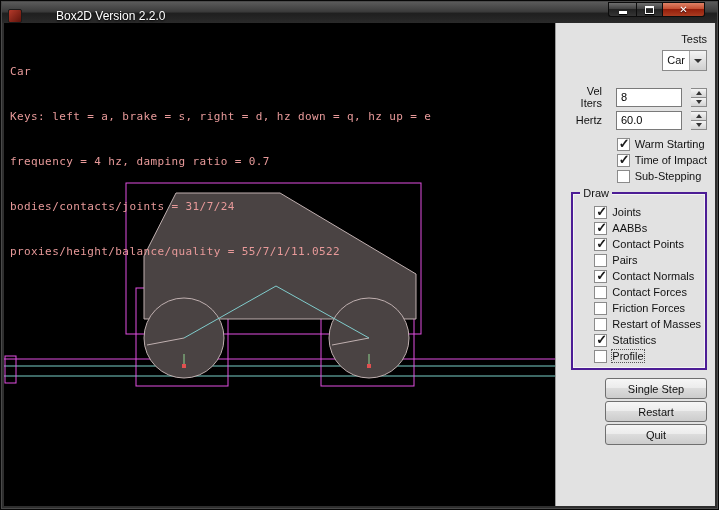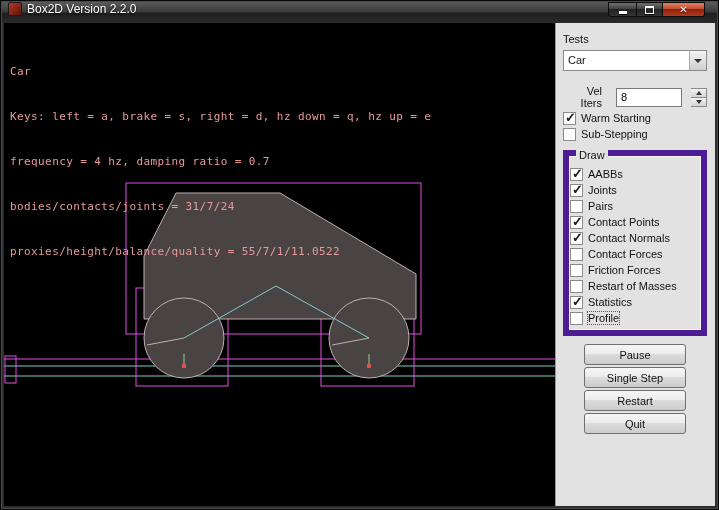--- a/index.html
+++ b/index.html
@@ -11,21 +11,21 @@
     width: 719px; height: 510px;
     background: #2e2e2e;
     border: 1px solid #060606;
     box-shadow: inset 0 0 0 1px #4a4a4a;
   }
 
   
   .titlebar {
     position: absolute; top: 1px; left: 1px; right: 1px; height: 21px;
     background: linear-gradient(180deg,#5a5a5a 0%,#3c3c3c 45%,#1f1f1f 55%,#2a2a2a 100%);
-    display: flex; align-items: flex-start; padding-left: 6px;
+    display: flex; align-items: flex-end; padding-left: 6px; gap: 29px;
   }
   .app-icon {
     width: 14px; height: 14px; margin-right: 5px;
     background: linear-gradient(135deg,#b43a2a 0%,#5f130b 100%);
     border: 1px solid #1b1b1b; border-radius: 2px;
   }
   .title-text {
     color: #fff; font-size: 12px; text-shadow: 0 1px 2px #000;
     white-space: nowrap;
   }
@@ -62,21 +62,21 @@
     position: absolute; top: 11px; left: 6px;
     font-family: "DejaVu Sans Mono", monospace;
     font-size: 11px; line-height: 15px; letter-spacing: 0.4px;
     color: #e89a9a; white-space: pre;
   }
 
   
   .panel {
     width: 160px; background: #e2e2e2; border-left: 1px solid #9a9a9a;
     padding: 10px 8px 4px 7px; font-size: 11px; color: #111;
-    display: flex; flex-direction: column;
+    display: flex; flex-direction: column; align-items: flex-end;
   }
   .panel-label { margin-bottom: 5px; }
 
   .combo {
     height: 21px; background: #fff; border: 1px solid #8a8a8a;
     display: flex; align-items: stretch; margin-bottom: 16px;
   }
   .combo-text { flex: 1; padding: 3px 4px 0 4px; font-size: 11px; }
   .combo-btn {
     width: 17px; border-left: 1px solid #aaa;
@@ -115,23 +115,23 @@
     content: "\2713";
     position: absolute; top: -3px; left: 1px;
     font-size: 13px; font-weight: bold; color: #1a1a1a;
   }
   .cb-label { white-space: nowrap; }
   .cb-label.focused { outline: 1px dotted #555; }
 
   .top-checks { margin-bottom: 8px; }
 
   .groupbox {
-    position: relative; border: 6px solid #4c1d95;
+    position: relative; border: 2px solid #4c1d95;
     box-shadow: inset 0 0 0 1px #f4f4f4;
-    padding: 10px 4px 4px 1px; margin-bottom: 8px;
+    padding: 10px 4px 4px 21px; margin-bottom: 8px;
   }
   .groupbox-label {
     position: absolute; top: -7px; left: 7px;
     background: #e2e2e2; padding: 0 3px;
   }
 
   .button-stack { display: flex; flex-direction: column; align-items: center; }
   .btn {
     width: 102px; height: 21px; margin-bottom: 2px;
     font-family: "Liberation Sans", sans-serif; font-size: 11px; color: #111;
@@ -230,53 +230,69 @@
           <span class="spin-btn">
               <span class="tri-up"></span>
             </span>
           <span class="spin-btn">
               <span class="tri-dn"></span>
             </span>
         </span>
       </div>
 
 
+      <div class="spin-row" style="margin-bottom:6px;">
+        <span class="spin-label">Hertz</span>
+        <input class="spin-input" readonly="" value="60.0" style="">
+        <span class="spin-buttons">
+          <span class="spin-btn">
+              <span class="tri-up"></span>
+            </span>
+          <span class="spin-btn">
+              <span class="tri-dn"></span>
+            </span>
+        </span>
+      </div>
 
       <div class="top-checks">
         <label class="cb-row">
           <span class="cb checked"></span>
           <span class="cb-label">Warm Starting</span>
+        </label>
+        <label class="cb-row">
+          <span class="cb checked"></span>
+          <span class="cb-label">Time of Impact</span>
         </label>
         <label class="cb-row">
           <span class="cb"></span>
           <span class="cb-label">Sub-Stepping</span>
         </label>
       </div>
 
       <div class="groupbox">
         <span class="groupbox-label">Draw</span>
 
         <label class="cb-row">
           <span class="cb checked"></span>
+          <span class="cb-label">Joints</span>
+        </label>
+        <label class="cb-row">
+          <span class="cb checked"></span>
           <span class="cb-label">AABBs</span>
         </label>
         <label class="cb-row">
           <span class="cb checked"></span>
-          <span class="cb-label">Joints</span>
+          <span class="cb-label">Contact Points</span>
         </label>
         <label class="cb-row">
           <span class="cb"></span>
           <span class="cb-label">Pairs</span>
         </label>
         <label class="cb-row">
           <span class="cb checked"></span>
-          <span class="cb-label">Contact Points</span>
-        </label>
-        <label class="cb-row">
-          <span class="cb checked"></span>
           <span class="cb-label">Contact Normals</span>
         </label>
         <label class="cb-row">
           <span class="cb"></span>
           <span class="cb-label">Contact Forces</span>
         </label>
         <label class="cb-row">
           <span class="cb"></span>
           <span class="cb-label">Friction Forces</span>
         </label>
@@ -288,21 +304,20 @@
           <span class="cb checked"></span>
           <span class="cb-label">Statistics</span>
         </label>
         <label class="cb-row">
           <span class="cb"></span>
           <span class="cb-label focused">Profile</span>
         </label>
       </div>
 
       <div class="button-stack">
-        <button class="btn">Pause</button>
         <button class="btn">Single Step</button>
         <button class="btn">Restart</button>
         <button class="btn">Quit</button>
       </div>
 
     </div>
   </div>
 </div>
 
 </body></html>

